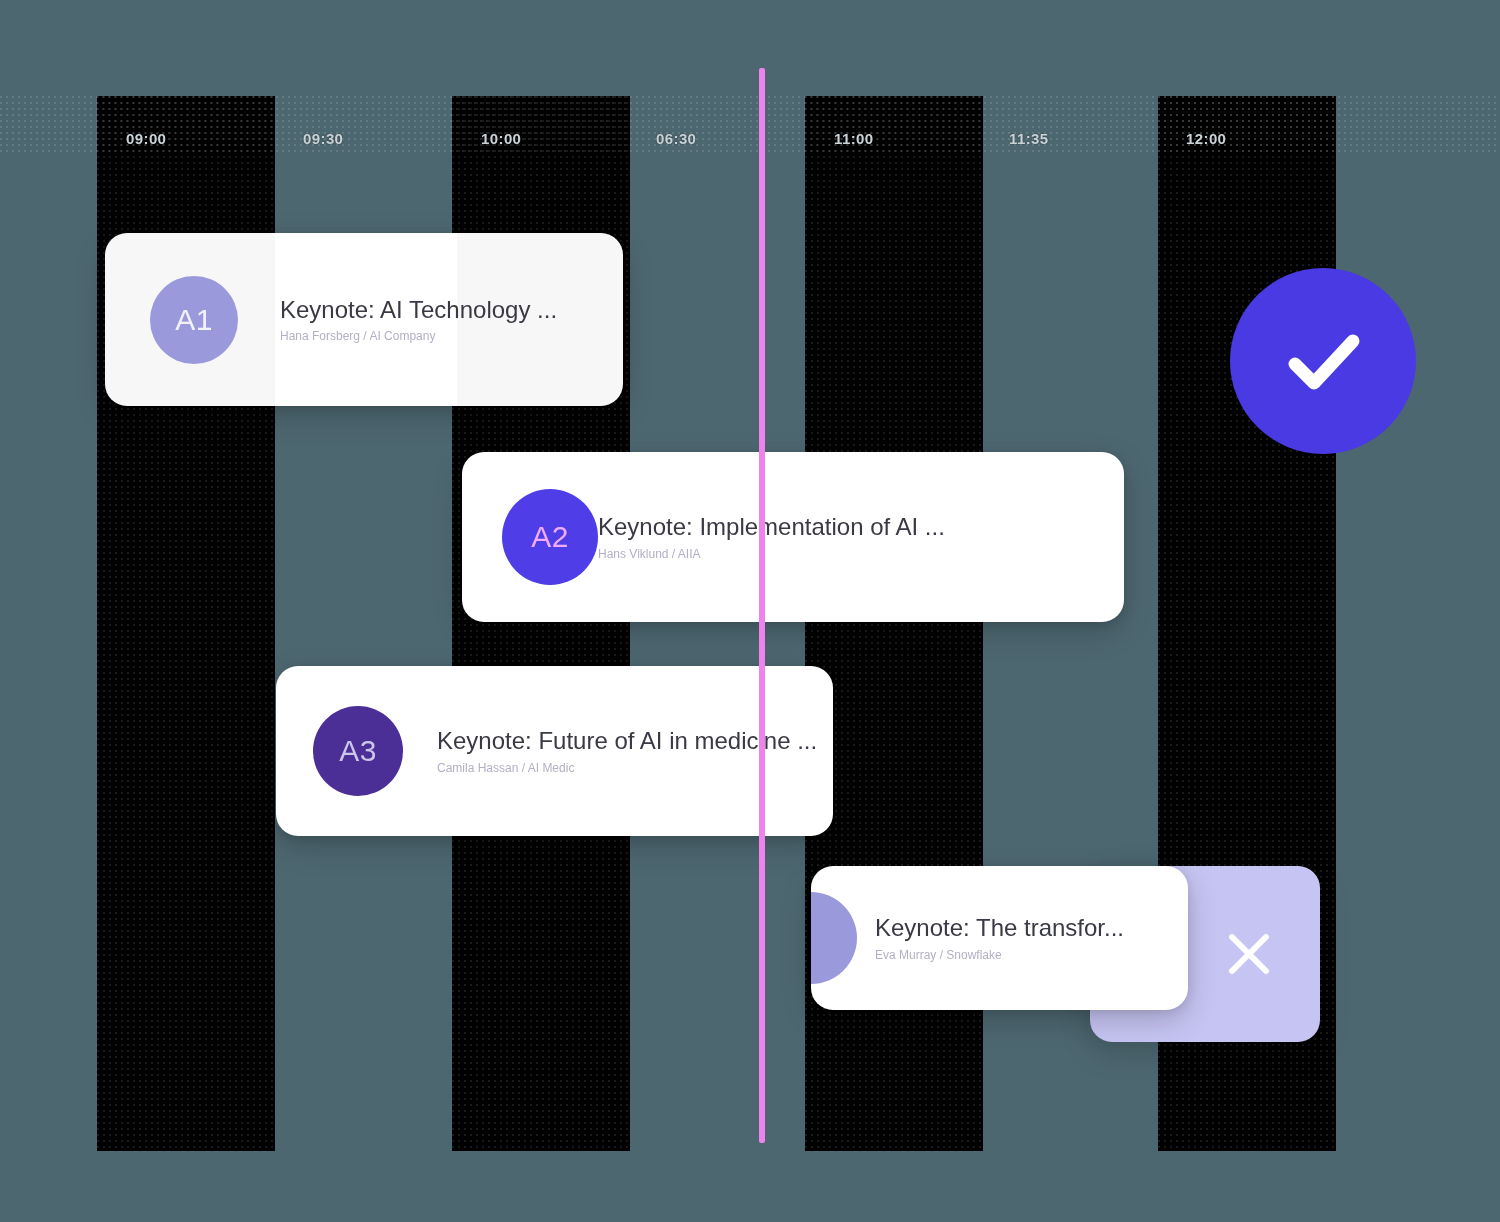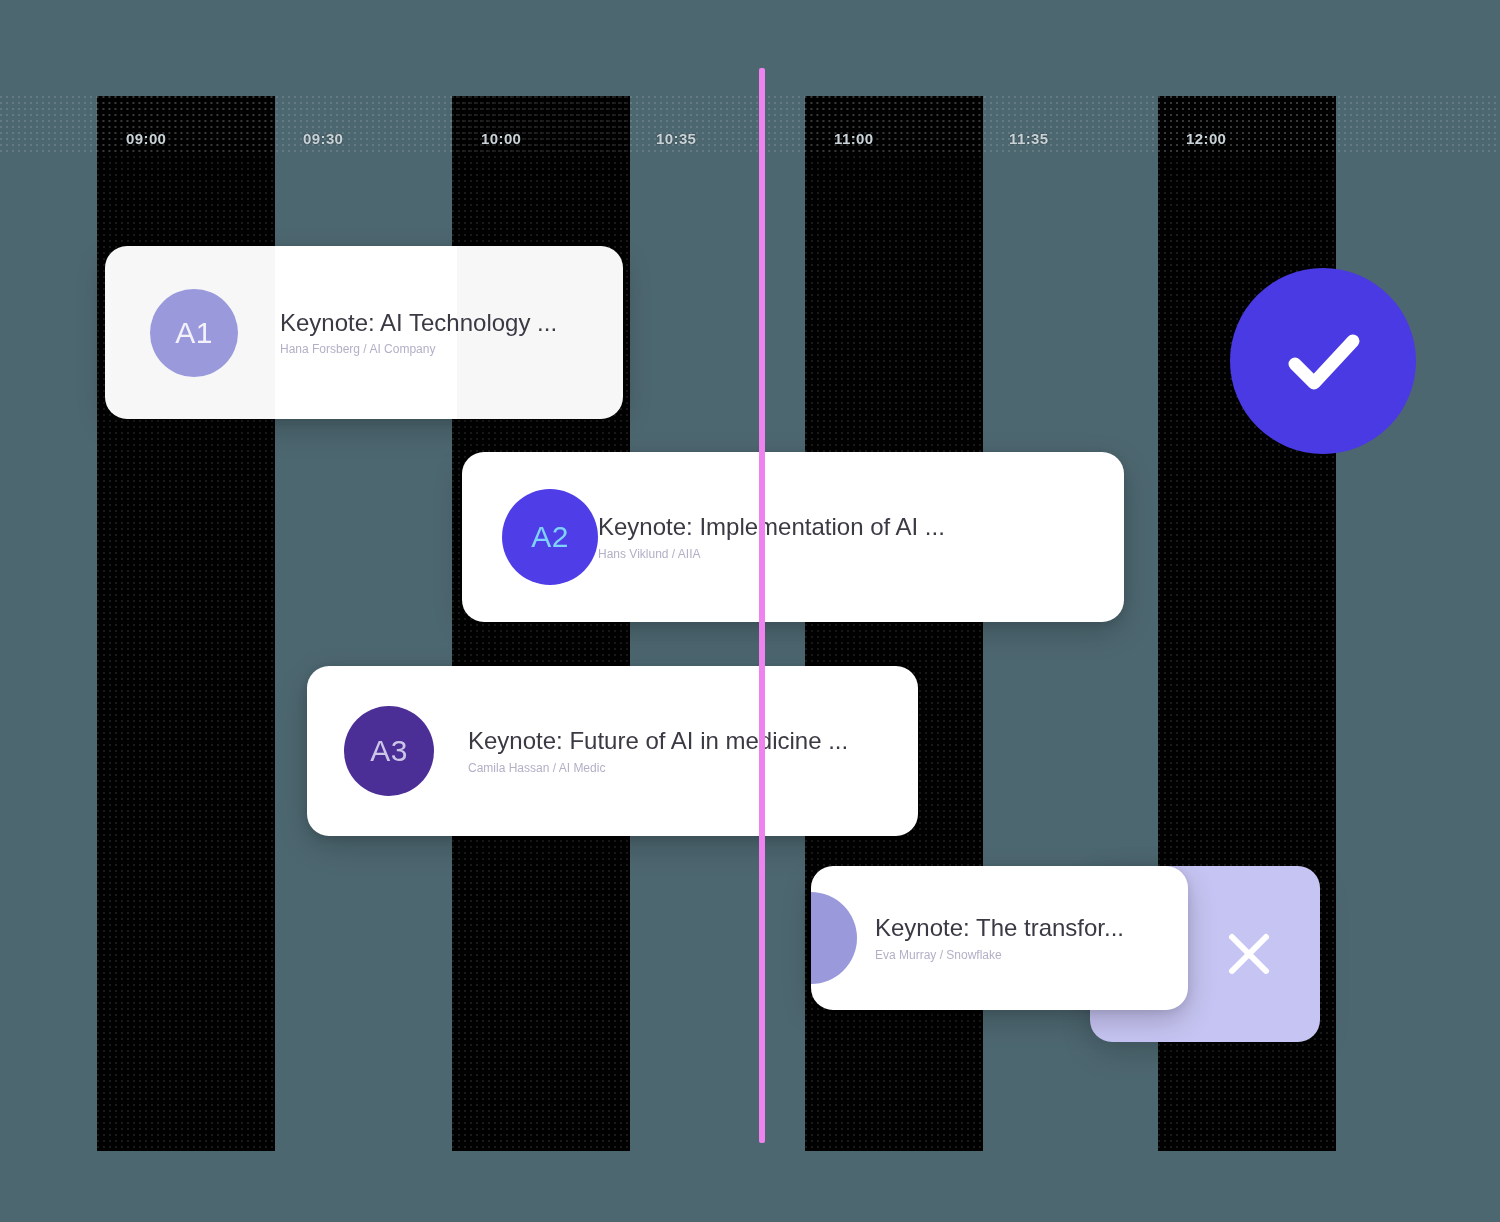--- a/index.html
+++ b/index.html
@@ -84,21 +84,20 @@
     display: flex;
     align-items: center;
     border-radius: 22px;
     background: #ffffff;
     box-shadow: 0 10px 30px rgba(0,0,0,0.20), 0 2px 8px rgba(0,0,0,0.10);
     z-index: 30;
     overflow: hidden;
   }
   .session-card.tinted {
     background: #f7f7f8;
-    margin-top: 13px;
   }
   .card-white-band {
     position: absolute;
     top: 0;
     height: 100%;
     background: #ffffff;
     pointer-events: none;
   }
   .card-inner {
     position: relative;
@@ -114,21 +113,21 @@
     border-radius: 50%;
     display: flex;
     align-items: center;
     justify-content: center;
     font-size: 30px;
     font-weight: 400;
     letter-spacing: 0.5px;
     color: #ffffff;
   }
   .avatar.light  { background: #9a99dc; color: #f3f2fb; }
-  .avatar.mid    { background: #4f3ee8; color: #7dd3fc; }
+  .avatar.mid    { background: #4f3ee8; color: #f0abfc; }
   .avatar.deep   { background: #4b2e96; color: #ccc6e8; }
 
   .card-text { display: flex; flex-direction: column; justify-content: center; }
   .card-title {
     font-size: 24px;
     font-weight: 400;
     color: #3a3a44;
     line-height: 1.15;
     white-space: nowrap;
   }
@@ -192,21 +191,21 @@
     <div class="dot-texture" style="left:805px;width:178px;"></div>
     <div class="dot-texture" style="left:1158px;width:178px;"></div>
 
     <div class="header-band"></div>
   </div>
 
   <div>
     <div class="time-label" style="left:186px;">09:00</div>
     <div class="time-label" style="left:363px;">09:30</div>
     <div class="time-label" style="left:541px;">10:00</div>
-    <div class="time-label" style="left:716px;">10:35</div>
+    <div class="time-label" style="left:716px;">06:30</div>
     <div class="time-label" style="left:894px;">11:00</div>
     <div class="time-label" style="left:1069px;">11:35</div>
     <div class="time-label" style="left:1246px;">12:00</div>
   </div>
 
   <div id="now-line"></div>
 
   <div id="dismiss-panel">
     <span>
       <svg width="54" height="54" viewBox="0 0 54 54" aria-hidden="true">
@@ -234,21 +233,21 @@
       <div class="avatar mid" style="width:96px;height:96px;margin-left:40px;">
         <span>A2</span>
       </div>
       <div class="card-text" style="">
         <div class="card-title">Keynote: Implementation of AI ...</div>
         <div class="card-subtitle">Hans Viklund / AIIA</div>
       </div>
     </div>
   </div>
 
-  <div class="session-card" style="left:307px;top:666px;width:611px;height:170px;">
+  <div class="session-card" style="left:276px;top:666px;width:557px;height:170px;">
     <div class="card-inner">
       <div class="avatar deep" style="width:90px;height:90px;margin-left:37px;">
         <span>A3</span>
       </div>
       <div class="card-text" style="margin-left:34px;">
         <div class="card-title">Keynote: Future of AI in medicine ...</div>
         <div class="card-subtitle">Camila Hassan / AI Medic</div>
       </div>
     </div>
   </div>

